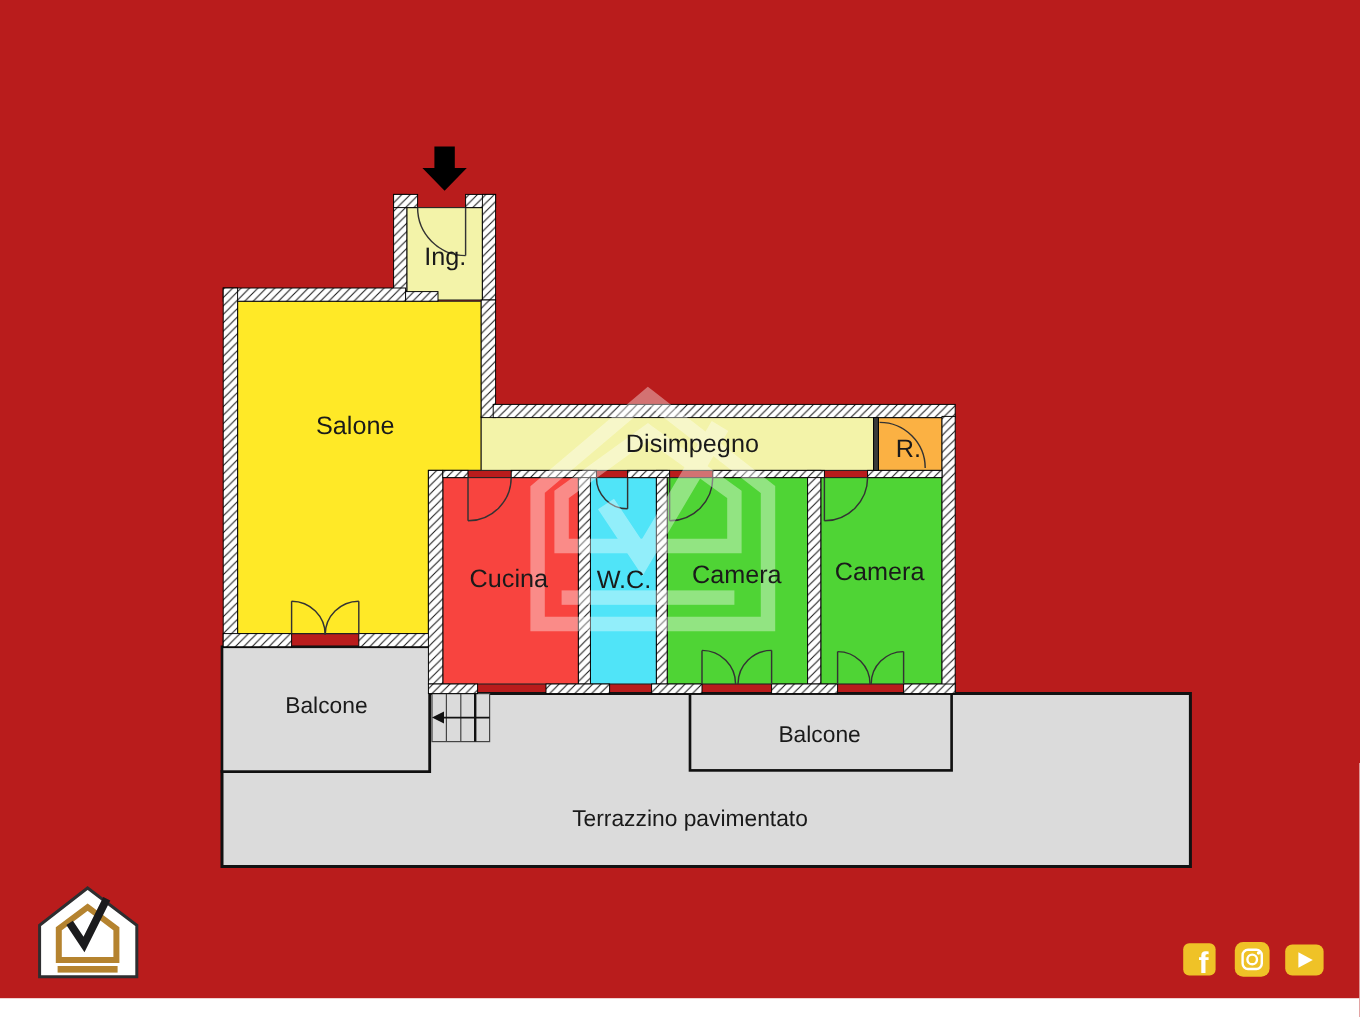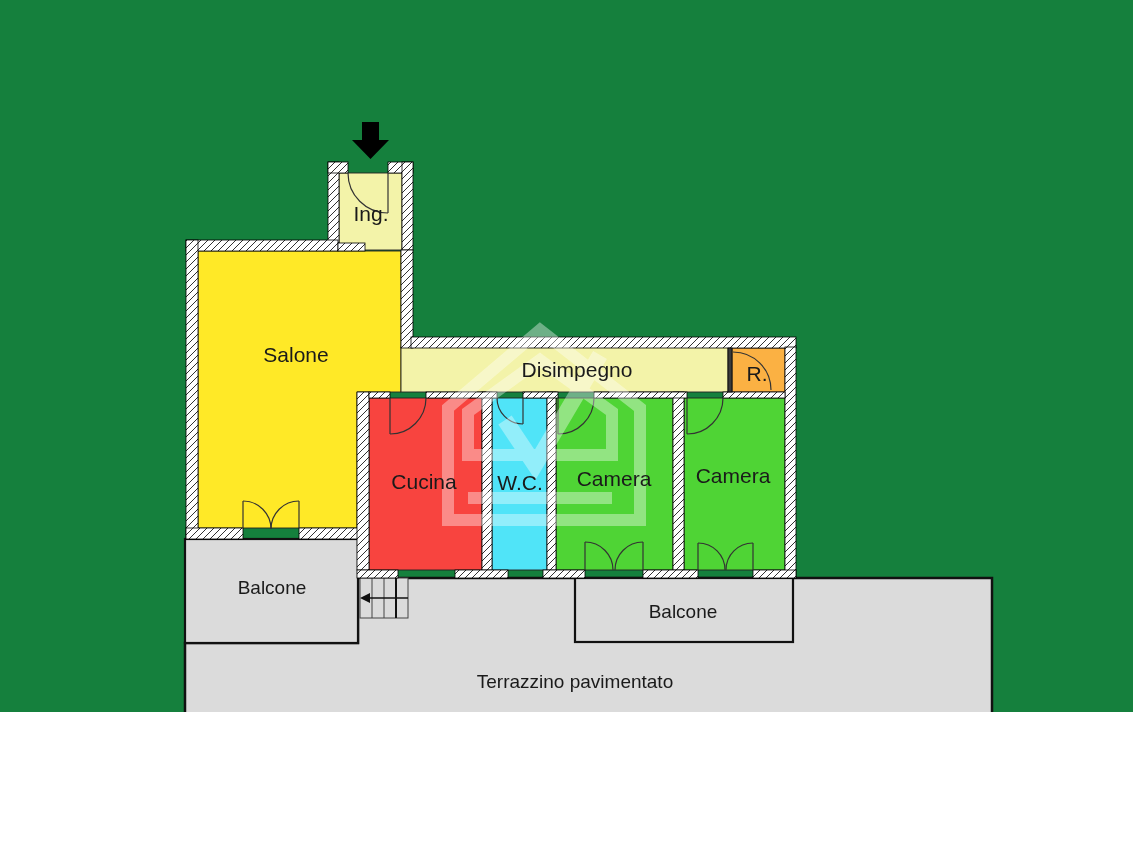--- a/index.html
+++ b/index.html
@@ -1,16 +1,16 @@
 <!DOCTYPE html>
 <html><head>
 <meta charset="utf-8">
 <style>
   html,body{margin:0;padding:0;background:#fff;}
-  .stage{position:relative;width:1133px;height:712px;background:#15803d;overflow:hidden;
+  .stage{position:relative;width:1133px;height:832px;background:#b91c1c;overflow:hidden;
          font-family:"Liberation Sans",sans-serif;}
   svg{position:absolute;left:0;top:0;}
   text{font-family:"Liberation Sans",sans-serif;fill:#1a1a1a;}
   .room-label{font-size:21px;}
   .room-label-sm{font-size:19px;}
 </style>
 </head>
 <body>
 
 <div class="stage">

